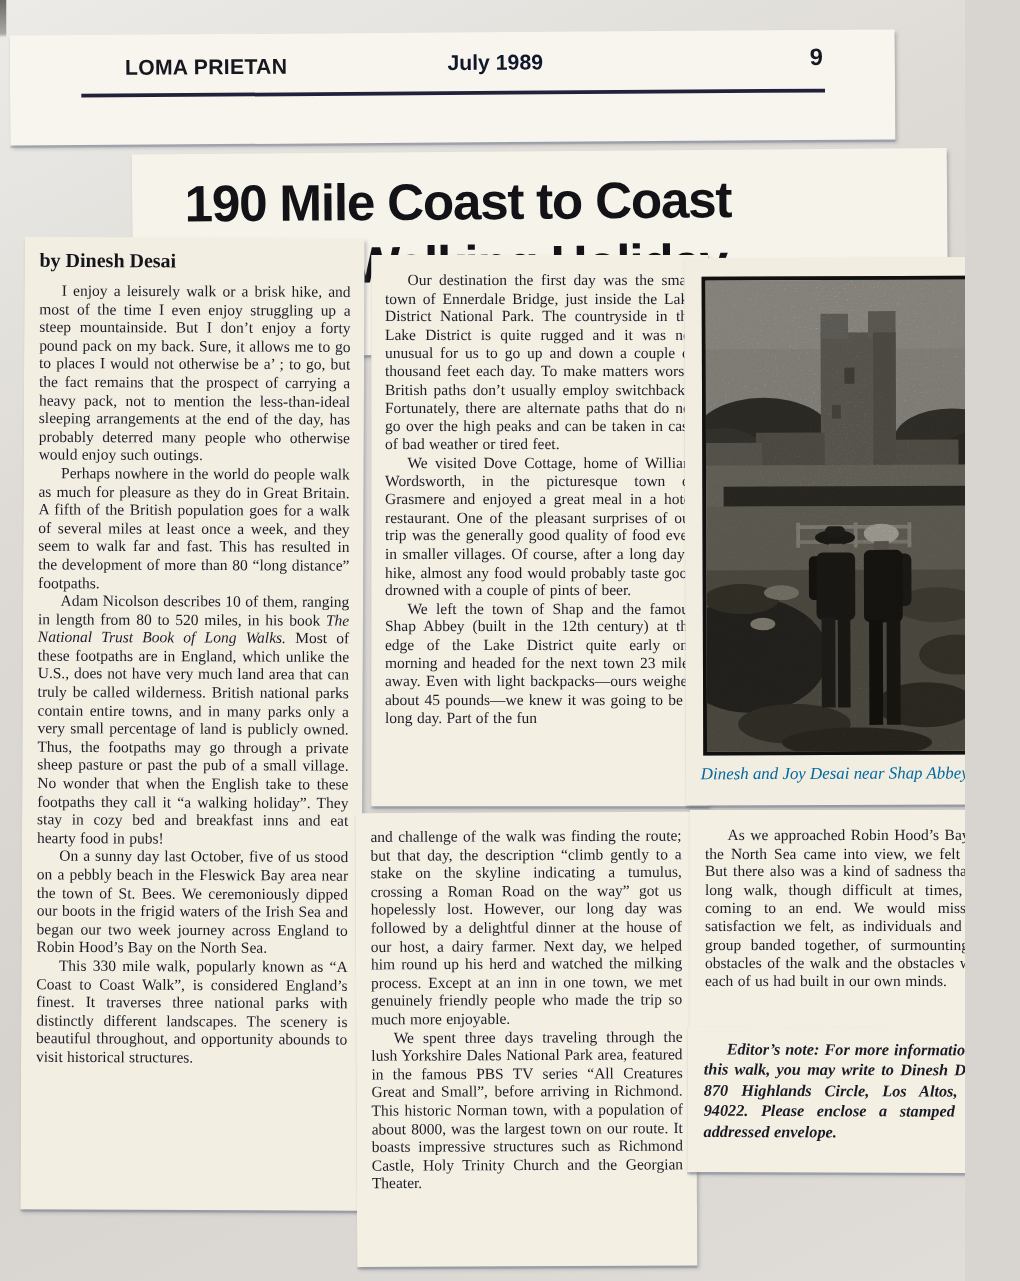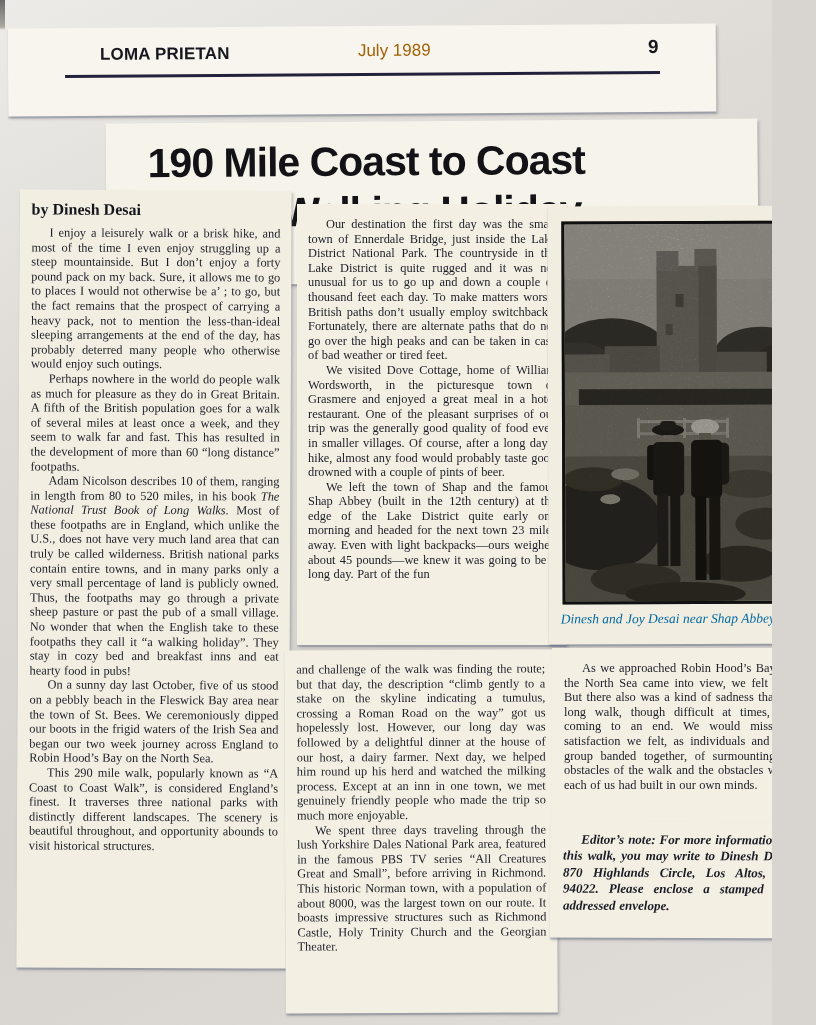--- a/index.html
+++ b/index.html
@@ -25,21 +25,21 @@
     box-shadow:1.5px 2.5px 3px rgba(85,88,100,.35), 0 2px 0 rgba(95,115,150,.28);
   }
   
   .masthead{
     left:8px;top:26px;width:708px;height:88px;
     background:#f8f5ee;
     transform:rotate(-0.4deg);
     font-family:"Liberation Sans",sans-serif;
   }
   .m-pub{position:absolute;left:92px;top:17px;font-size:17px;font-weight:bold;letter-spacing:.2px;color:#17171f;}
-  .m-date{position:absolute;left:350px;top:15px;font-size:17px;font-weight:normal;color:#a16207;}
+  .m-date{position:absolute;left:350px;top:15px;font-size:17px;font-weight:bold;color:#0f172a;}
   .m-page{position:absolute;left:640px;top:12px;font-size:19px;font-weight:bold;color:#17171f;}
   .m-rule{position:absolute;left:57px;top:47px;width:595px;height:3px;background:#21213b;}
   
   .headline{
     left:106px;top:121px;width:652px;height:162px;
     background:#f6f3ea;
     transform:rotate(-0.45deg);
     padding:0;
   }
   .headline h1{
@@ -94,24 +94,24 @@
   <div class="clip headline">
     <h1><span>190 Mile Coast to Coast</span><br>
     <span>Trek is Walking Holiday</span></h1>
   </div>
 
   <div class="clip col1">
     <div class="inner txt">
       <div class="byline">by Dinesh Desai</div>
       <div>
           <p><span>I enjoy a leisurely walk or a brisk hike, and most of the time I even enjoy struggling up a steep mountainside. But I don’t enjoy a forty pound pack on my back. Sure, it allows me to go to places I would not otherwise be a’ ; to go, but the fact remains that the prospect of carrying a heavy pack, not to mention the less-than-ideal sleeping arrangements at the end of the day, has probably deterred many people who otherwise would enjoy such outings.</span></p>
-          <p><span>Perhaps nowhere in the world do people walk as much for pleasure as they do in Great Britain. A fifth of the British population goes for a walk of several miles at least once a week, and they seem to walk far and fast. This has resulted in the development of more than 60 “long distance” footpaths.</span></p>
+          <p><span>Perhaps nowhere in the world do people walk as much for pleasure as they do in Great Britain. A fifth of the British population goes for a walk of several miles at least once a week, and they seem to walk far and fast. This has resulted in the development of more than 80 “long distance” footpaths.</span></p>
           <p><span>Adam Nicolson describes 10 of them, ranging in length from 80 to 520 miles, in his book </span><span class="italic">The National Trust Book of Long Walks.</span><span> Most of these footpaths are in England, which unlike the U.S., does not have very much land area that can truly be called wilderness. British national parks contain entire towns, and in many parks only a very small percentage of land is publicly owned. Thus, the footpaths may go through a private sheep pasture or past the pub of a small village. No wonder that when the English take to these footpaths they call it “a walking holiday”. They stay in cozy bed and breakfast inns and eat hearty food in pubs!</span></p>
           <p><span>On a sunny day last October, five of us stood on a pebbly beach in the Fleswick Bay area near the town of St. Bees. We ceremoniously dipped our boots in the frigid waters of the Irish Sea and began our two week journey across England to Robin Hood’s Bay on the North Sea.</span></p>
-          <p><span>This 290 mile walk, popularly known as “A Coast to Coast Walk”, is considered England’s finest. It traverses three national parks with distinctly different landscapes. The scenery is beautiful throughout, and opportunity abounds to visit historical structures.</span></p>
+          <p><span>This 330 mile walk, popularly known as “A Coast to Coast Walk”, is considered England’s finest. It traverses three national parks with distinctly different landscapes. The scenery is beautiful throughout, and opportunity abounds to visit historical structures.</span></p>
         </div>
     </div>
   </div>
 
   <div class="clip col2a">
     <div class="inner txt">
         <p><span>Our destination the first day was the small town of Ennerdale Bridge, just inside the Lake District National Park. The countryside in the Lake District is quite rugged and it was not unusual for us to go up and down a couple of thousand feet each day. To make matters worse, British paths don’t usually employ switchbacks. Fortunately, there are alternate paths that do not go over the high peaks and can be taken in case of bad weather or tired feet.</span></p>
         <p><span>We visited Dove Cottage, home of William Wordsworth, in the picturesque town of Grasmere and enjoyed a great meal in a hotel restaurant. One of the pleasant surprises of our trip was the generally good quality of food even in smaller villages. Of course, after a long day’s hike, almost any food would probably taste good drowned with a couple of pints of beer.</span></p>
         <p><span>We left the town of Shap and the famous Shap Abbey (built in the 12th century) at the edge of the Lake District quite early one morning and headed for the next town 23 miles away. Even with light backpacks—ours weighed about 45 pounds—we knew it was going to be a long day. Part of the fun</span></p>
       </div>

